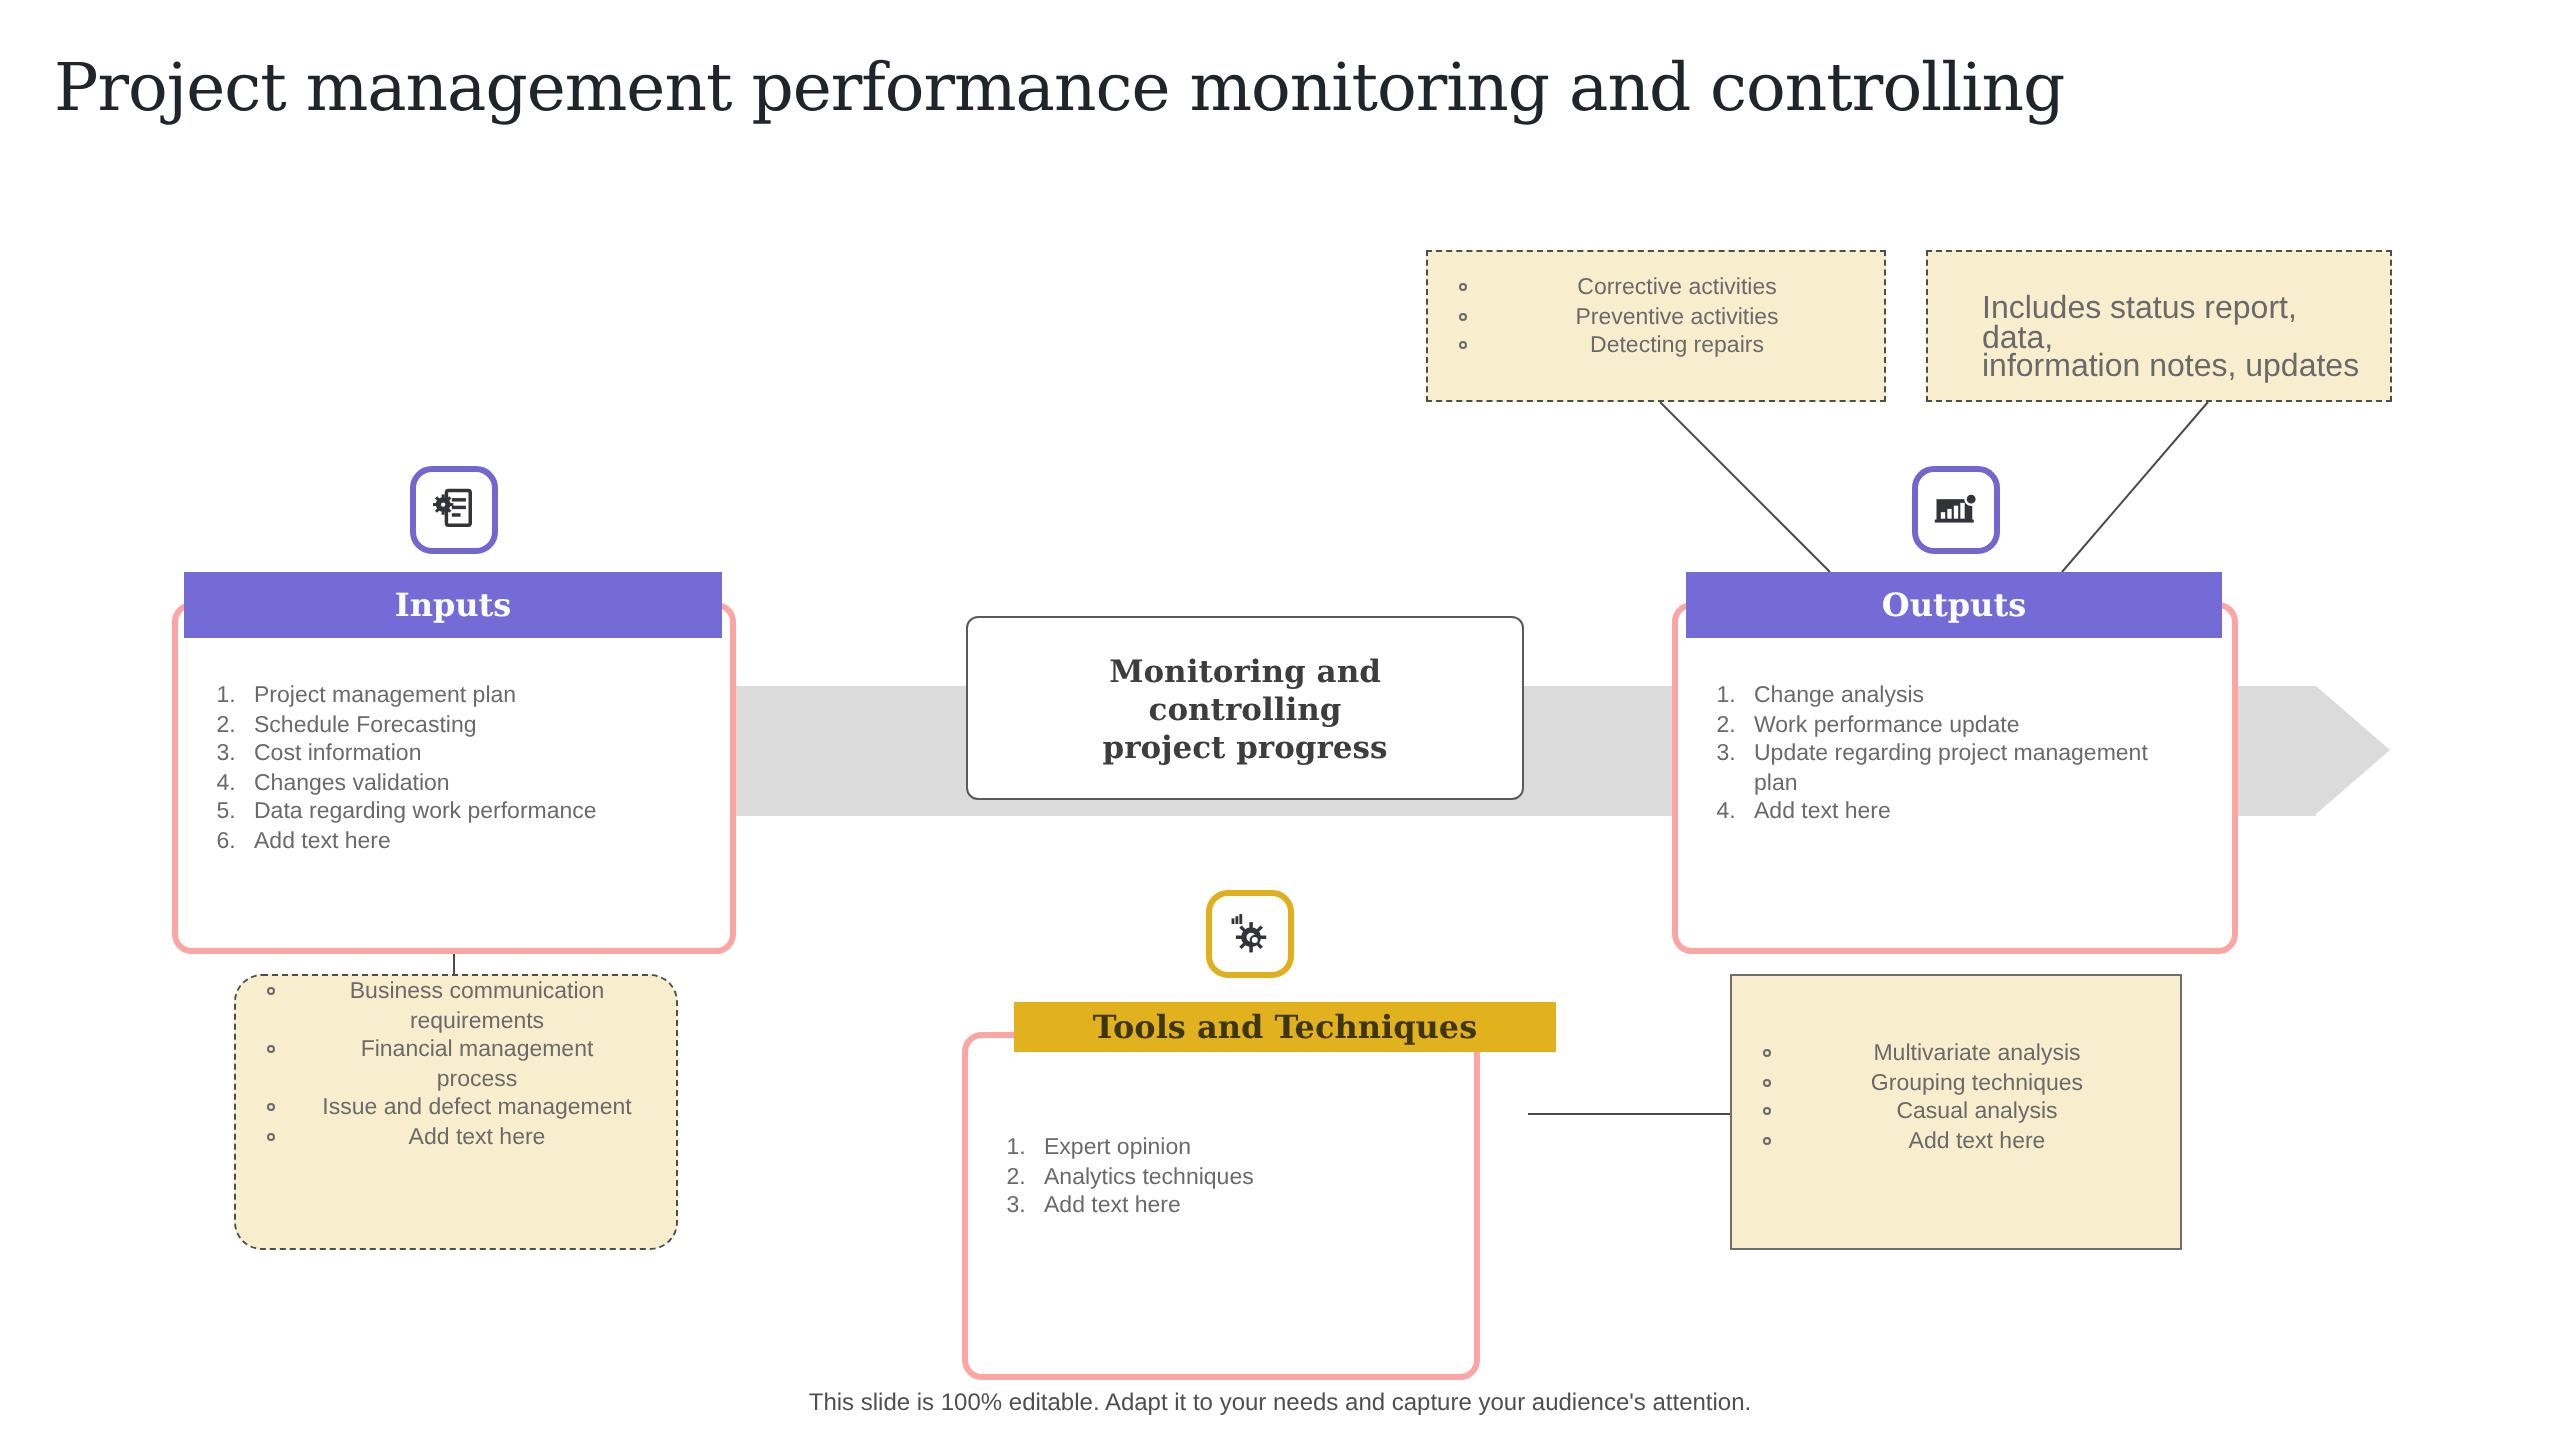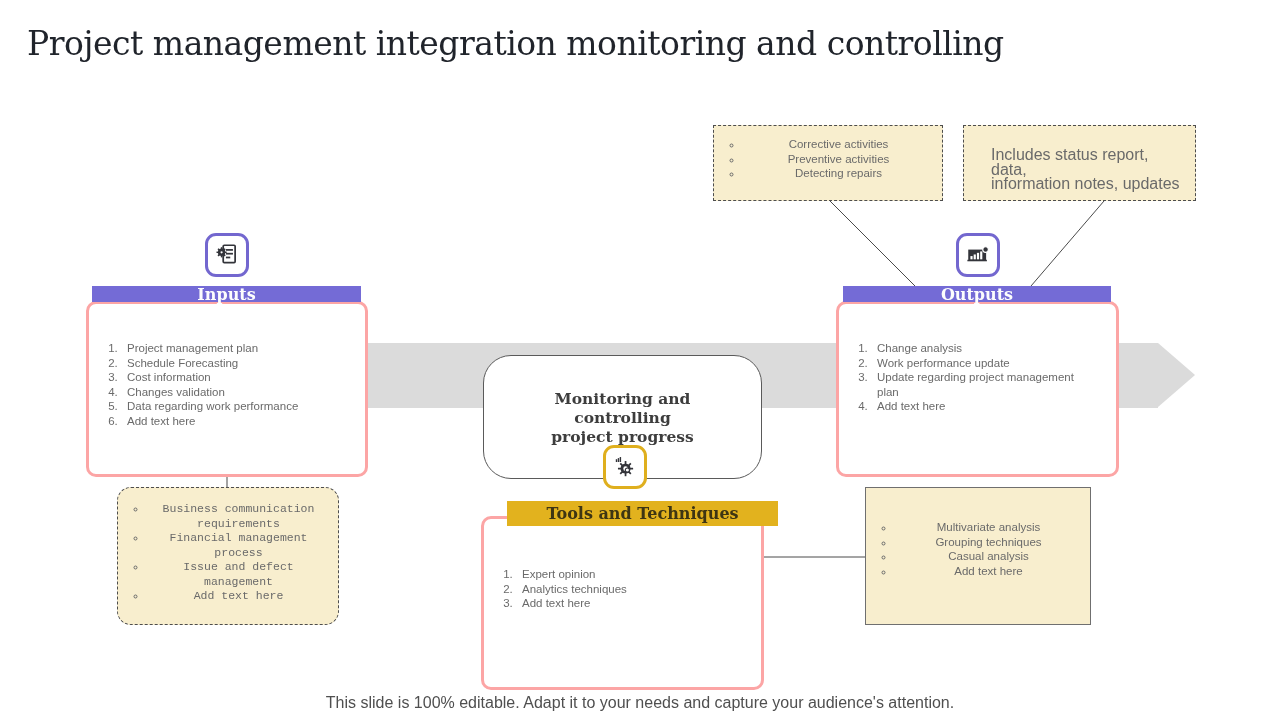--- a/index.html
+++ b/index.html
@@ -10,80 +10,80 @@
     --line:#4b4b4b;
     --body-text:#6a6a6a;
   }
   *{margin:0;padding:0;box-sizing:border-box;}
   body{background:#fff;font-family:"Liberation Sans",sans-serif;}
   .slide{position:relative;width:1280px;height:720px;background:#fff;overflow:hidden;}
 
   .title{position:absolute;left:27px;top:24px;width:1060px;
     font-family:"DejaVu Serif",serif;font-size:33px;font-weight:400;color:#20242b;letter-spacing:-0.5px;}
   .subtitle{position:absolute;left:27px;top:83px;width:900px;font-size:12px;color:#595959;}
-  .footer{position:absolute;left:0;top:694px;width:1280px;text-align:center;font-size:16px;color:#4f4f4f;}
+  .footer{position:absolute;left:0;top:694px;width:1280px;text-align:center;font-size:12px;color:#4f4f4f;}
 
   
   .arrow-band{position:absolute;left:368px;top:343px;width:790px;height:65px;background:var(--arrow-gray);z-index:0;}
   .arrow-head{position:absolute;left:1158px;top:343px;width:0;height:0;z-index:0;
     border-top:32.5px solid transparent;border-bottom:32.5px solid transparent;border-left:37px solid var(--arrow-gray);}
 
   
   .connectors{position:absolute;left:0;top:0;z-index:1;pointer-events:none;}
   .connectors line{stroke:var(--line);stroke-width:1;}
 
   
   .callout{position:absolute;background:var(--cream);border:1px dashed #4d4d4d;z-index:2;}
   .callout ul{list-style:circle;padding:11px 8px 0 29px;font-size:11.5px;line-height:14.5px;color:var(--body-text);text-align:center;}
   .callout ul li{white-space:pre-line;margin:0;}
   .co-top-left{left:713px;top:125px;width:230px;height:76px;}
   .co-top-right{left:963px;top:125px;width:233px;height:76px;}
   .co-top-right .co-text{display:block;padding:22px 10px 0 27px;font-size:16px;line-height:14.5px;color:var(--body-text);white-space:pre-line;}
   .co-bottom-left{left:117px;top:487px;width:222px;height:138px;border-radius:14px;}
-  .co-bottom-left ul{padding-top:14px;font-family:Liberation Mono, monospace;}
+  .co-bottom-left ul{padding-top:1px;}
   .co-bottom-right{left:865px;top:487px;width:226px;height:138px;border:1px solid #6f6f6f;}
   .co-bottom-right ul{padding-top:32px;}
 
   
   .panel{position:absolute;background:#fff;border:3px solid #fca5a5;border-radius:10px;z-index:2;margin-top:16px;}
-  .panel-header{position:absolute;height:16px;display:flex;align-items:center;justify-content:center;
+  .panel-header{position:absolute;height:33px;display:flex;align-items:center;justify-content:center;
     font-family:"DejaVu Serif",serif;font-weight:bold;font-size:16px;z-index:3;}
   .hdr-purple{background:var(--purple);color:#fdfdfd;}
   .hdr-yellow{background:var(--yellow);color:#3e3513;}
   .panel ol{list-style:decimal;padding:37px 10px 0 32px;font-size:11.5px;line-height:14.5px;color:var(--body-text);}
   .panel ol li{white-space:pre-line;padding-left:6px;}
   .inputs-box{left:86px;top:285px;width:282px;height:176px;}
   .inputs-header{left:92px;top:286px;width:269px;}
   .outputs-box{left:836px;top:285px;width:283px;height:176px;}
   .outputs-header{left:843px;top:286px;width:268px;}
-  .tools-box{left:481px;top:500px;width:283px;height:174px;}
+  .tools-box{left:481px;top:500px;width:259px;height:174px;}
   .tools-header{left:507px;top:501px;width:271px;height:25px;}
   .tools-box ol{padding-top:48px;}
 
-  .center-box{position:absolute;left:483px;top:308px;width:279px;height:124px;background:#fff;
-    border:1px solid #5a5a5a;border-radius:28px;z-index:2;display:flex;align-items:center;justify-content:center;
+  .center-box{position:absolute;left:483px;top:308px;width:279px;height:92px;background:#fff;
+    border:1px solid #5a5a5a;border-radius:6px;z-index:2;display:flex;align-items:center;justify-content:center;
     text-align:center;font-family:"DejaVu Serif",serif;font-weight:bold;font-size:15.5px;color:#3d3d3d;
-    padding:0 30px;white-space:pre-line;margin-top:47px;}
+    padding:0 30px;white-space:pre-line;}
 
   
   .icon-badge{position:absolute;width:44px;height:44px;background:#fff;border-radius:11px;z-index:3;
     display:flex;align-items:center;justify-content:center;}
   .badge-purple{border:3px solid #7367CF;}
   .badge-yellow{border:3px solid #DFAF1E;}
   .ic-inputs{left:205px;top:233px;}
   .ic-outputs{left:956px;top:233px;}
   .ic-tools{left:603px;top:445px;}
   .icon-badge svg{width:26px;height:26px;display:block;}
 </style>
 </head>
 <body>
 
 <div class="slide">
 
-  <div class="title">Project management integration monitoring and controlling</div>
+  <div class="title">Project management performance monitoring and controlling</div>
 
   <div class="arrow-band"></div>
   <div class="arrow-head"></div>
 
   <svg class="connectors" width="1280" height="720">
     <line x1="830" y1="201" x2="915" y2="286"></line>
     <line x1="1104" y1="201" x2="1031" y2="286"></line>
     <line x1="227" y1="461" x2="227" y2="487"></line>
     <line x1="764" y1="557" x2="865" y2="557"></line>
   </svg>

